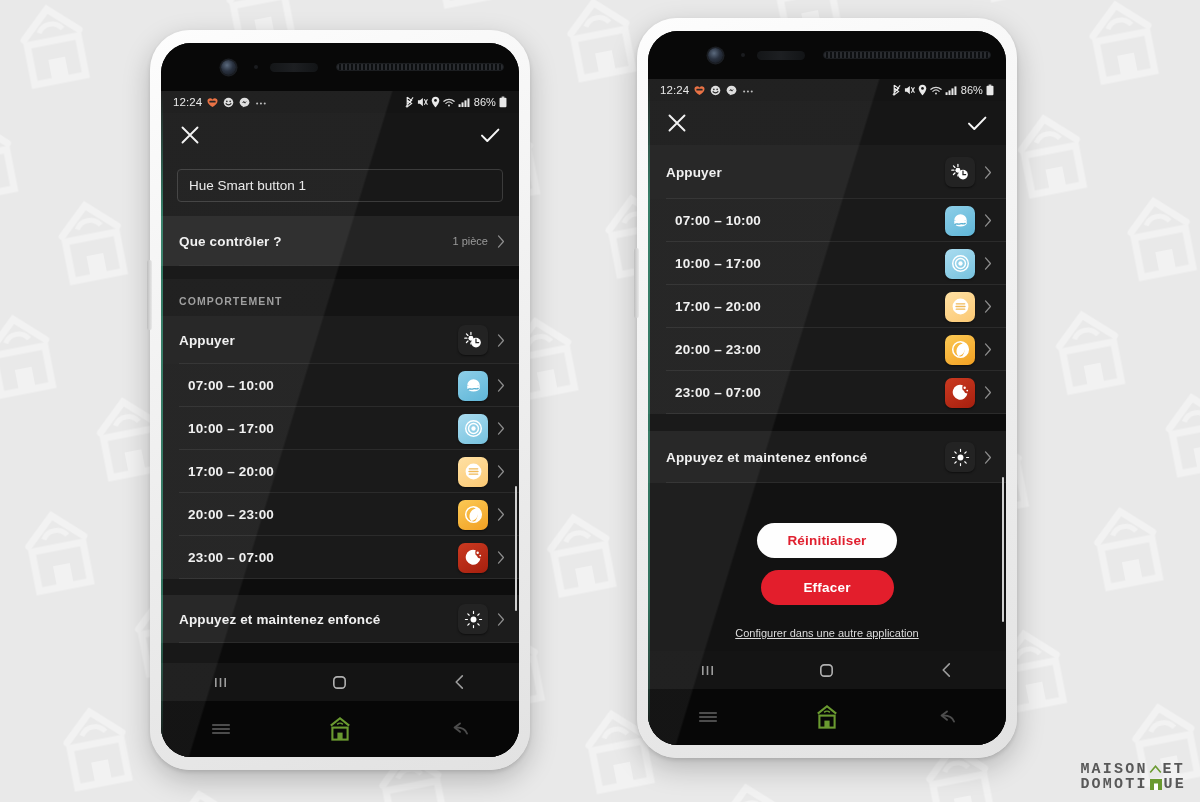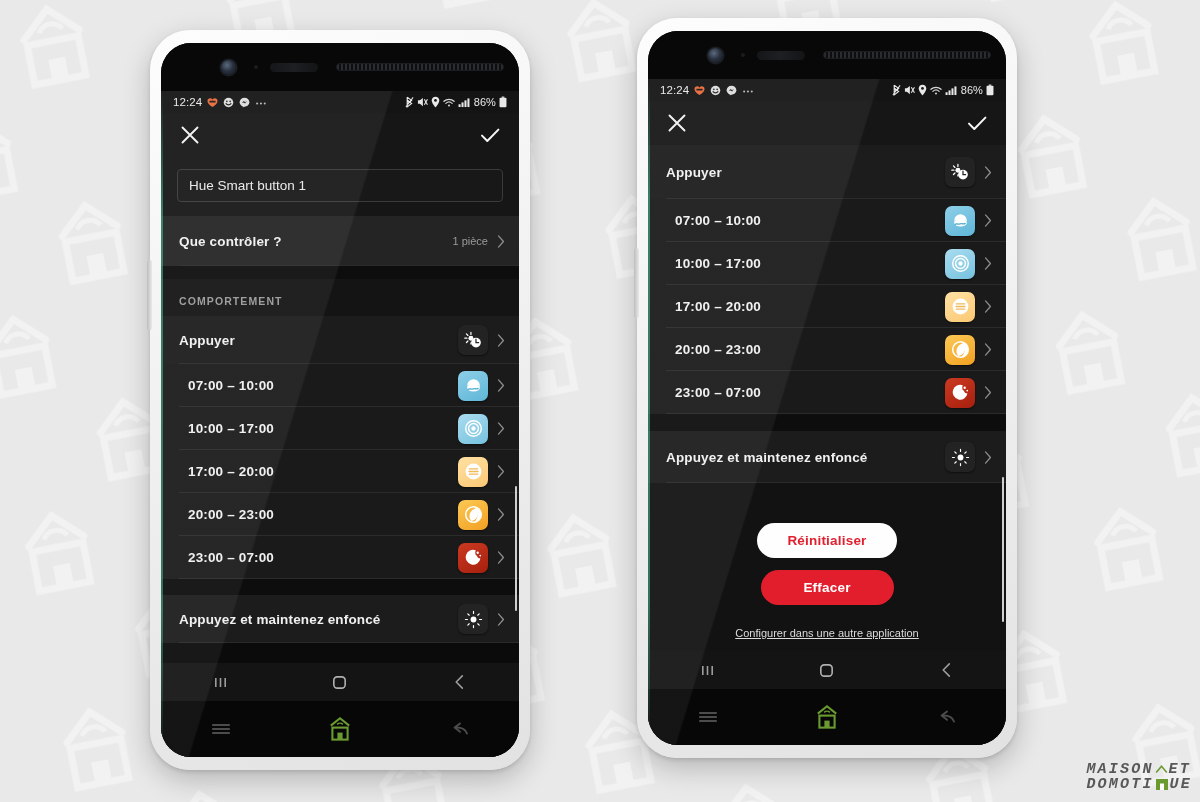--- a/index.html
+++ b/index.html
@@ -183,21 +183,21 @@
   .sysnav > div { width:60px; display:flex; justify-content:center; cursor:pointer; }
 
   
   .appbottom {
     height:56px; background:#070707;
     display:flex; align-items:center; justify-content:space-around;
   }
   .appbottom > div { width:70px; display:flex; justify-content:center; cursor:pointer; }
 
   
-  #logo { position:absolute; right:8px; bottom:10px;font-style:italic; }
+  #logo { position:absolute; right:14px; bottom:10px; }
   .logo-line {
     font-family:"Liberation Mono", monospace;
     font-weight:bold; font-size:15px; letter-spacing:2.2px;
     color:#585858; line-height:15px;
     display:flex; align-items:center;
   }
 </style>
 </head>
 <body>
 

